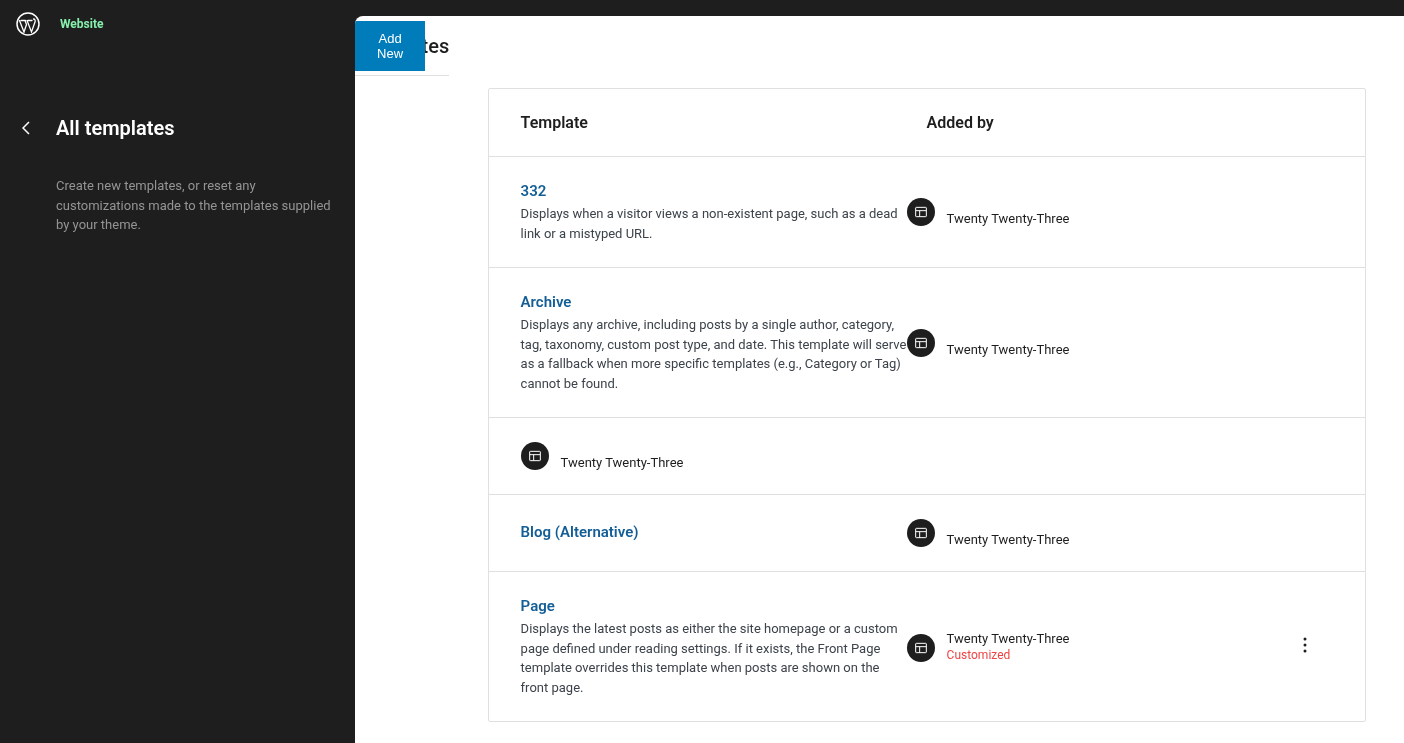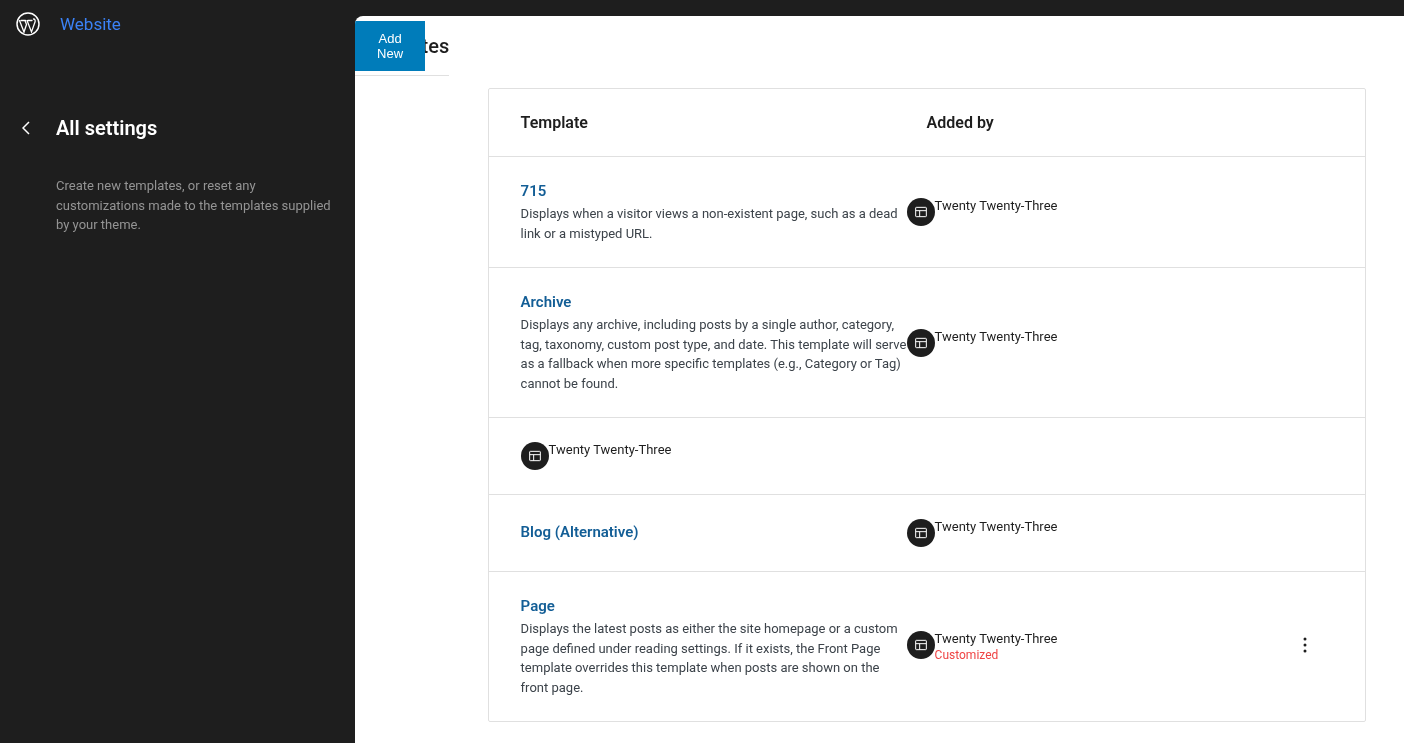--- a/index.html
+++ b/index.html
@@ -26,23 +26,23 @@
     }
     .wp-logo {
       width: 24px;
       height: 24px;
       display: flex;
       align-items: center;
       justify-content: center;
     }
     .wp-logo svg { width: 24px; height: 24px; }
     .site-name {
-      font-size: 17px;
-      color: #3b82f6;
-      font-weight: 400;
+      font-size: 12px;
+      color: #86efac;
+      font-weight: 700;
     }
     .nav-section {
       padding: 0 24px;
       margin-top: 68px;
     }
     .nav-title-row {
       display: flex;
       align-items: center;
       gap: 20px;
       margin-bottom: 36px;
@@ -153,22 +153,22 @@
       margin-bottom: 4px;
       display: inline-block;
     }
     .template-desc {
       font-size: 13px;
       color: #3c434a;
       line-height: 1.5;
     }
     .addedby-cell {
       display: flex;
-      align-items: flex-start;
-      gap: 0;
+      align-items: flex-end;
+      gap: 12px;
     }
     .theme-icon {
       width: 28px;
       height: 28px;
       background: #1e1e1e;
       border-radius: 50%;
       display: flex;
       align-items: center;
       justify-content: center;
       flex-shrink: 0;
@@ -208,40 +208,40 @@
     </span>
     <span class="site-name">Website</span>
   </div>
   <div class="nav-section">
     <div class="nav-title-row">
       <span class="back-chevron">
         <svg viewBox="0 0 8 14" width="8" height="14" fill="none">
           <path d="M7 1 L1 7 L7 13" stroke="#fff" stroke-width="1.5"></path>
         </svg>
       </span>
-      <h1 class="nav-title">All settings</h1>
+      <h1 class="nav-title">All templates</h1>
     </div>
     <p class="nav-description">Create new templates, or reset any customizations made to the templates supplied by your theme.</p>
   </div>
 </div>
 
 <div class="main-panel">
   <div class="main-header">
     <h2 class="page-title">Templates</h2>
     <button class="btn-primary">Add New</button>
   </div>
   <div class="content-scroll">
     <div class="templates-table">
       <div class="table-header">
         <div class="col-template th">Template</div>
         <div class="col-addedby th">Added by</div>
       </div>
       <div id="rows-container">
           <div class="table-row">
-            <div class="col-template"><a class="template-name">715</a><div class="template-desc">Displays when a visitor views a non-existent page, such as a dead link or a mistyped URL.</div></div>
+            <div class="col-template"><a class="template-name">332</a><div class="template-desc">Displays when a visitor views a non-existent page, such as a dead link or a mistyped URL.</div></div>
             <div class="col-addedby">
               <div class="addedby-cell">
                 <span class="theme-icon">
                   <svg viewBox="0 0 24 24">
                     <rect x="4" y="5" width="16" height="14" rx="1" fill="none" stroke="#fff" stroke-width="1.5"></rect>
                     <line x1="4" y1="10" x2="20" y2="10" stroke="#fff" stroke-width="1.5"></line>
                     <line x1="10" y1="10" x2="10" y2="19" stroke="#fff" stroke-width="1.5"></line>
                   </svg>
                 </span>
                 <div>

